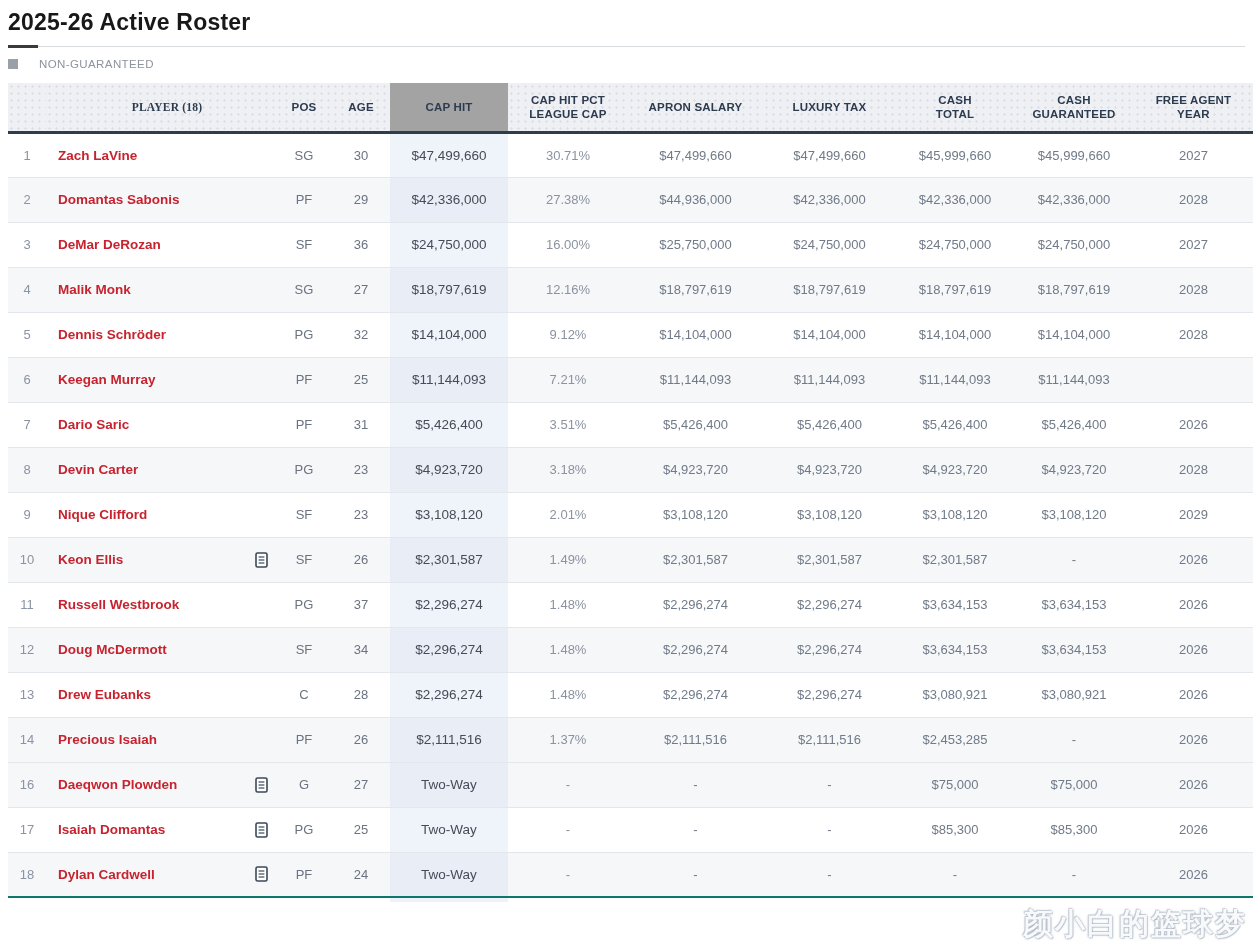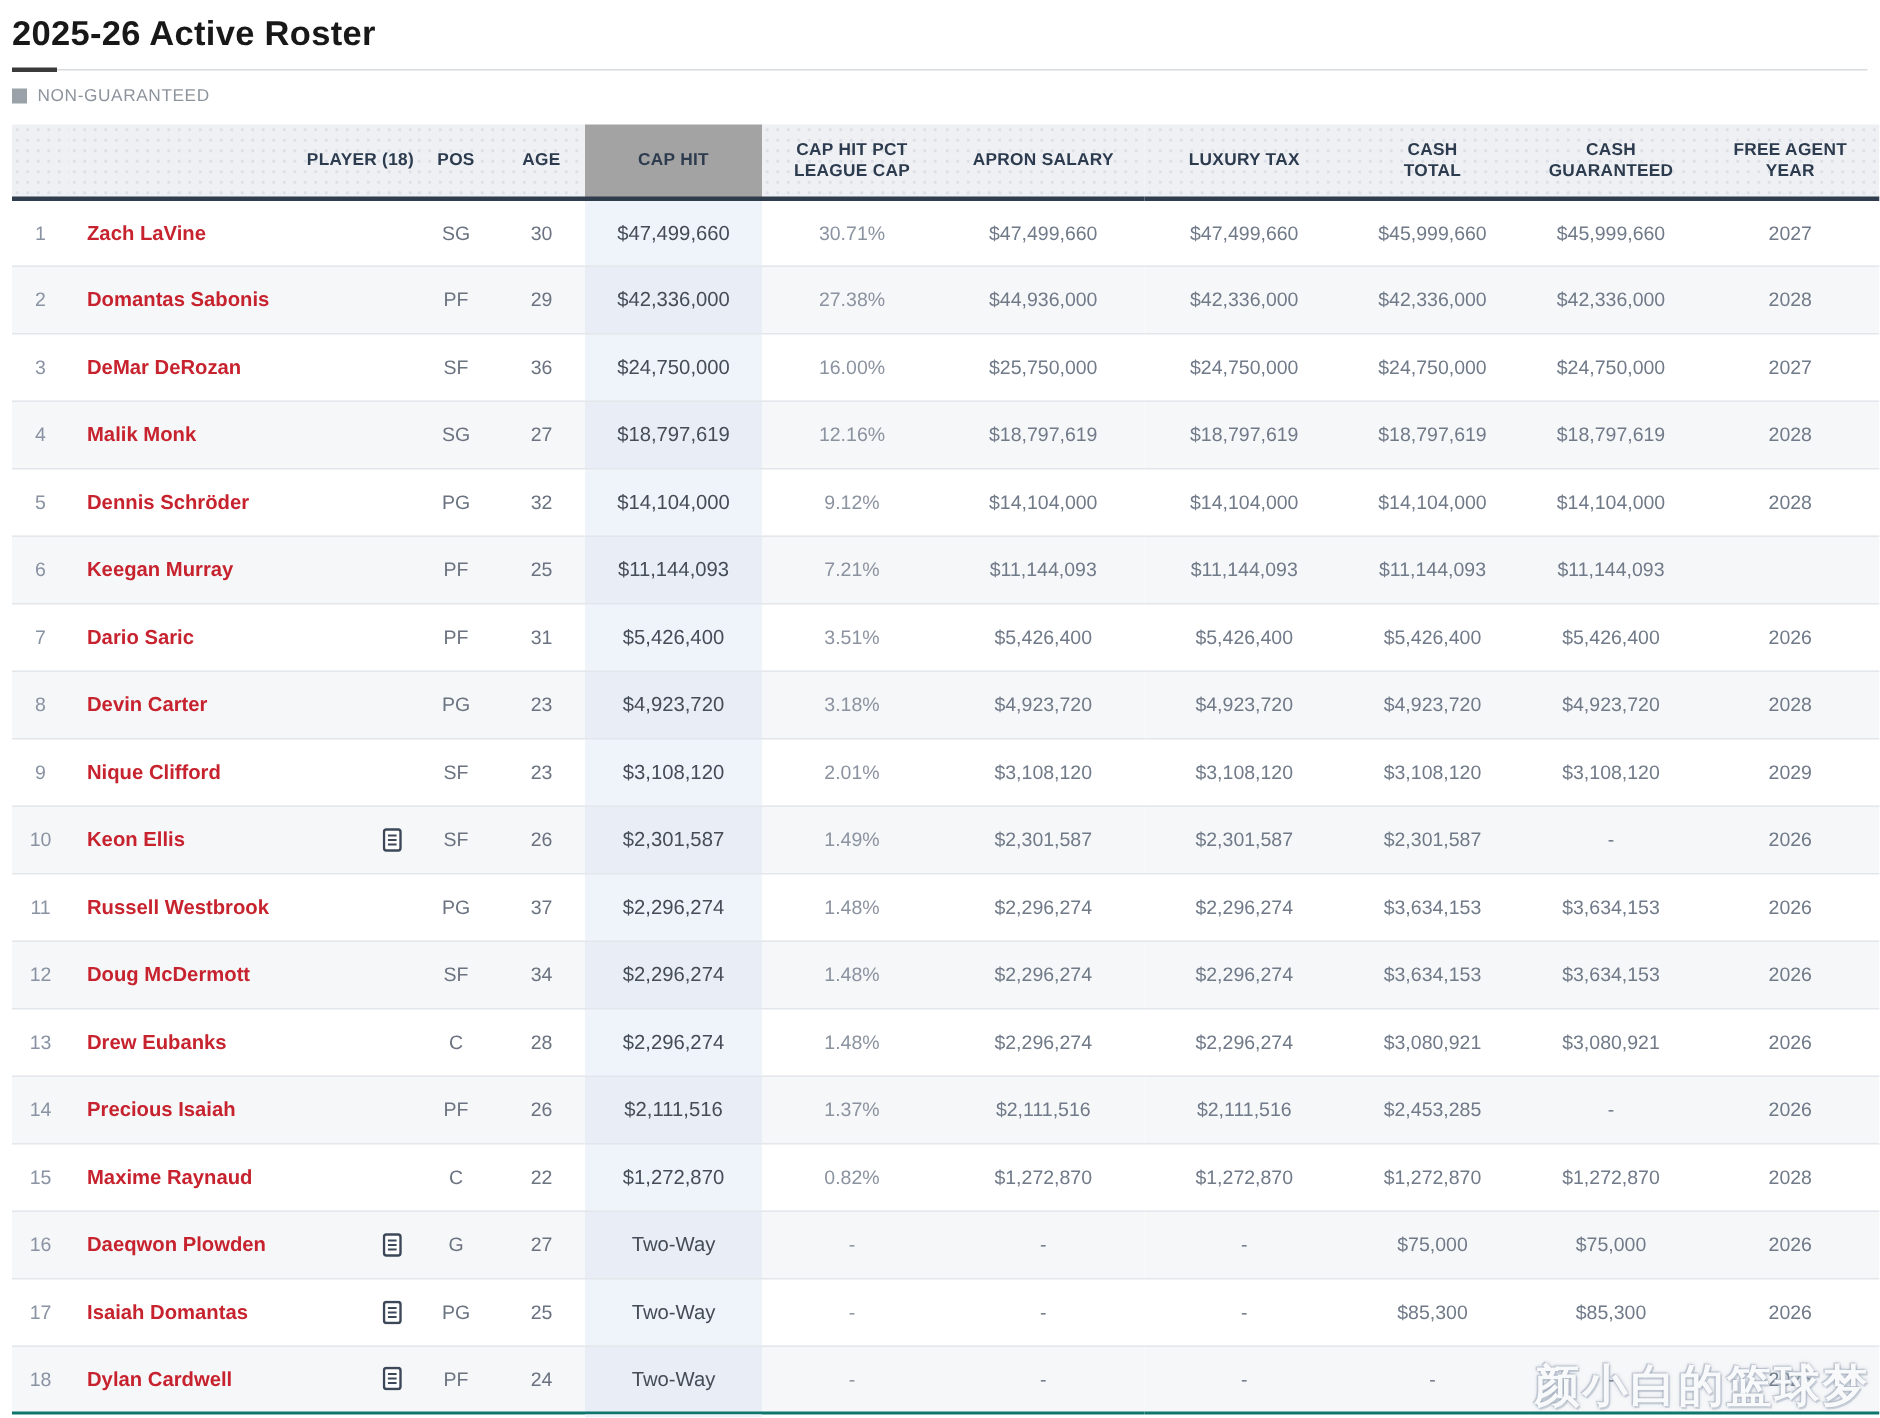--- a/index.html
+++ b/index.html
@@ -18,21 +18,21 @@
     letter-spacing:.2px; line-height:28px;
   }
   .title-rule {
     margin-top:10px; height:1px; background:#d9dcdf; position:relative;
   }
   .title-rule .dark-seg {
     position:absolute; left:0; top:-1px; width:30px; height:3px; background:#3a3a3a;
   }
 
   
-  .legend { margin-top:10px; display:flex; align-items:center; gap:7px; height:14px; }
+  .legend { margin-top:10px; display:flex; align-items:center; gap:21px; height:14px; }
   .legend-swatch { width:10px; height:10px; background:#9aa1a8; display:inline-block; }
   .legend-label {
     font-size:11.5px; color:#8d949c; letter-spacing:.4px; font-weight:400;
   }
 
   
   table { border-collapse:collapse; table-layout:fixed; width:1237px; margin-top:12px; }
   col.c-num  { width:38px; }
   col.c-player { width:230px; }
   col.c-pos  { width:56px; }
@@ -50,21 +50,21 @@
     background-size:7px 7px;
   }
 
   thead th {
     height:49px; background:#eef0f4;
     border-bottom:3px solid #2e3c4d;
     font-size:11.5px; font-weight:700; color:#2d3b4e;
     letter-spacing:.2px; text-align:center; vertical-align:middle;
     white-space:pre-line; line-height:14px; cursor:pointer;
   }
-  thead th.th-player { text-align:right; padding-left:12px; }
+  thead th.th-player { text-align:center; padding-left:12px;font-family:Liberation Serif, serif; }
   thead th.th-cap { background:#a3a3a3; }
 
   tbody td {
     height:45px; border-bottom:1px solid #e3e6ea;
     font-size:13px; text-align:center; vertical-align:middle;
     color:#707a88;
   }
   tbody tr { background:#ffffff; }
   tbody tr.striped { background:#f6f7f9; }
   tbody tr:last-child td { border-bottom:2px solid #0f766e; }
@@ -388,37 +388,20 @@
           <td class="cell-pos">PF</td>
           <td class="cell-age">26</td>
           <td class="cell-cap">$2,111,516</td>
           <td class="cell-pct">1.37%</td>
           <td class="cell-money">$2,111,516</td>
           <td class="cell-money">$2,111,516</td>
           <td class="cell-money">$2,453,285</td>
           <td class="cell-money">-</td>
           <td class="cell-fa">2026</td>
         </tr>
-        <tr>
-          <td class="cell-num">15</td>
-          <td class="cell-player">
-            <div class="player-wrap">
-              <a class="player-link">Maxime Raynaud</a>
-            </div>
-          </td>
-          <td class="cell-pos">C</td>
-          <td class="cell-age">22</td>
-          <td class="cell-cap">$1,272,870</td>
-          <td class="cell-pct">0.82%</td>
-          <td class="cell-money">$1,272,870</td>
-          <td class="cell-money">$1,272,870</td>
-          <td class="cell-money">$1,272,870</td>
-          <td class="cell-money">$1,272,870</td>
-          <td class="cell-fa">2028</td>
-        </tr>
         <tr class="striped dots">
           <td class="cell-num">16</td>
           <td class="cell-player">
             <div class="player-wrap">
               <a class="player-link">Daeqwon Plowden</a>
               <span class="contract-icon">
                 <svg width="13" height="16" viewBox="0 0 13 16">
                   <rect x="1" y="1" width="11" height="14" rx="1.6" fill="#ffffff" stroke="#3c4858" stroke-width="1.6"></rect>
                   <line x1="3.6" y1="5" x2="9.4" y2="5" stroke="#3c4858" stroke-width="1.2"></line>
                   <line x1="3.6" y1="8" x2="9.4" y2="8" stroke="#3c4858" stroke-width="1.2"></line>

